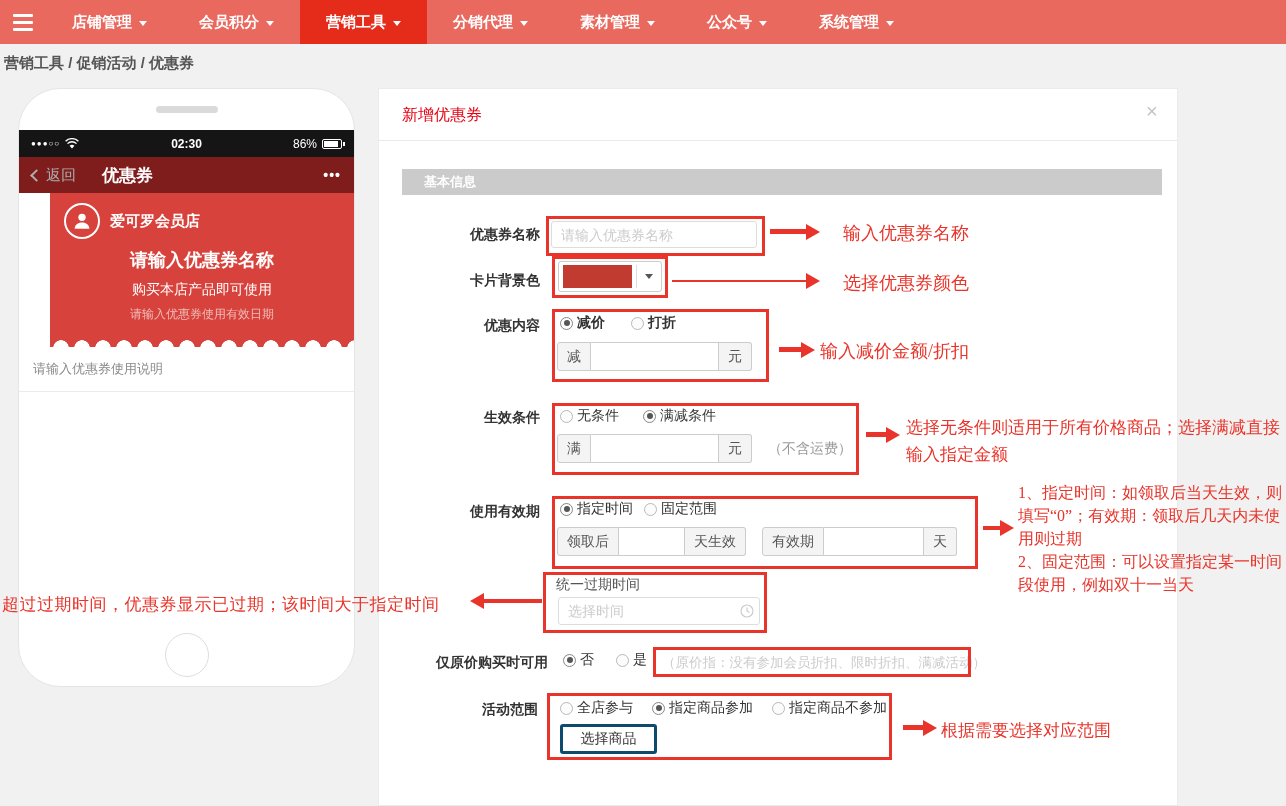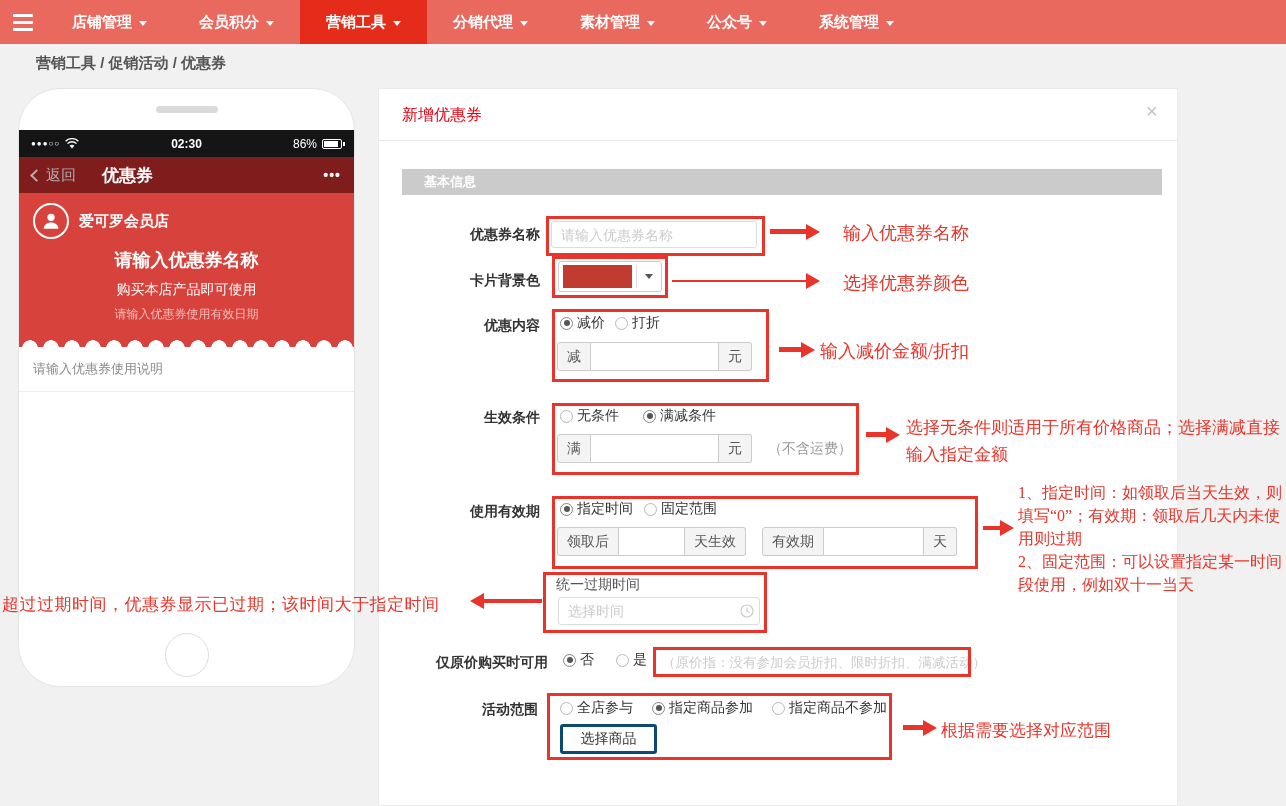--- a/index.html
+++ b/index.html
@@ -9,40 +9,40 @@
 
   
   .topnav { position:absolute; left:0; top:0; width:1286px; height:44px; background:var(--nav-bg,#e9695f); display:flex; align-items:stretch; }
   .burger { width:46px; display:flex; flex-direction:column; justify-content:center; align-items:center; gap:4px; cursor:pointer; }
   .burger i { display:block; width:20px; height:3px; background:#fff; border-radius:1px; }
   .nav-item { display:flex; align-items:center; padding:0 26px; color:#fff; font-size:15px; font-weight:bold; cursor:pointer; }
   .nav-item.active { background:var(--nav-active,#e52c1a); }
   .dcaret { width:0; height:0; border:4px solid transparent; border-top:5px solid #fff; margin-left:7px; transform:translateY(3px); }
 
   
-  .breadcrumb { position:absolute; left:36px; top:54px; font-size:15px; font-weight:bold; color:#555;text-align:right; }
+  .breadcrumb { position:absolute; left:4px; top:54px; font-size:15px; font-weight:bold; color:#555;text-align:right; }
 
   
   .phone { position:absolute; left:18px; top:88px; width:337px; height:599px; background:#fff; border:1px solid #e5e5e5; border-radius:42px; overflow:hidden; }
   .speaker { margin:17px auto 0; width:62px; height:7px; background:#dadada; border-radius:4px; }
   .screen { margin-top:17px; }
   .statusbar { height:27px; background:#151515; color:#fff; display:flex; align-items:center; padding:0 12px; font-size:12px; }
   .sb-left { display:flex; align-items:center; gap:5px; width:90px; }
   .sb-dots { font-size:8px; letter-spacing:1px; }
   .sb-time { flex:1; text-align:center; font-weight:bold; }
   .sb-right { width:90px; display:flex; align-items:center; justify-content:flex-end; gap:5px; }
   .batt { position:relative; width:20px; height:10px; border:1px solid #fff; border-radius:2px; }
   .batt::before { content:''; position:absolute; left:1px; top:1px; bottom:1px; width:80%; background:#fff; }
   .batt::after { content:''; position:absolute; right:-4px; top:2px; width:2px; height:4px; background:#fff; }
   .pnav { height:36px; background:#7f1d1d; display:flex; align-items:center; padding:0 13px; }
   .pback { display:flex; align-items:center; gap:5px; color:#adadad; font-size:15px; width:70px; }
   .chev { width:9px; height:9px; border-left:2px solid #adadad; border-bottom:2px solid #adadad; transform:rotate(45deg); }
   .ptitle { flex:1; text-align:left; color:#fff; font-size:17px; font-weight:bold; }
   .pmore { width:70px; text-align:right; color:#fff; font-size:14px; font-weight:bold; letter-spacing:1px; }
-  .ccard { position:relative; background:var(--coupon-card,#d8423c); padding:10px 14px 24px; }
+  .ccard { position:relative; background:var(--coupon-card,#d8423c); padding:10px 14px 24px;margin-left:31px; }
   .store-row { display:flex; align-items:center; gap:10px; }
   .avatar { width:36px; height:36px; border:2px solid #fff; border-radius:50%; display:flex; align-items:center; justify-content:center; }
   .store-name { color:#fff; font-size:15px; font-weight:bold; }
   .c-title { text-align:center; color:#fff; font-size:18px; font-weight:bold; margin-top:9px; }
   .c-sub { text-align:center; color:#fff; font-size:14px; margin-top:9px; }
   .c-date { text-align:center; color:#f0bdba; font-size:12px; margin-top:7px; }
   .scallops { position:absolute; left:0; right:0; bottom:-1px; height:10px;
               background-image:radial-gradient(circle at 10px 10px, #fff 7.5px, rgba(0,0,0,0) 8px);
               background-size:21px 10px; background-position:1px 0; }
   .pnote { padding:13px 14px; color:#8a8a8a; font-size:13px; border-bottom:1px solid #ececec; }
@@ -194,21 +194,21 @@
     <div class="ctl-sep"></div>
     <div class="ctl-caret">
         <i></i>
       </div>
   </div>
   <div class="redbox" style="left:552px; top:256px; width:116px; height:42px;"></div>
   <div class="arrow right" style="left:672px; top:280px; width:134px; height:2px;"></div>
   <div class="ann-text" style="left:843px; top:271px; font-size:18px;">选择优惠券颜色</div>
 
   <div class="flabel" style="left:390px; top:317px;">优惠内容</div>
-  <div class="radio-row" style="left:560px; top:314px; gap:10px;">
+  <div class="radio-row" style="left:560px; top:314px; gap:26px;font-weight:bold;">
     <span class="radio-item">
         <span class="radio checked"></span>
         <span>减价</span>
       </span>
     <span class="radio-item">
         <span class="radio"></span>
         <span>打折</span>
       </span>
   </div>
   <div class="ig" style="left:557px; top:342px;">

